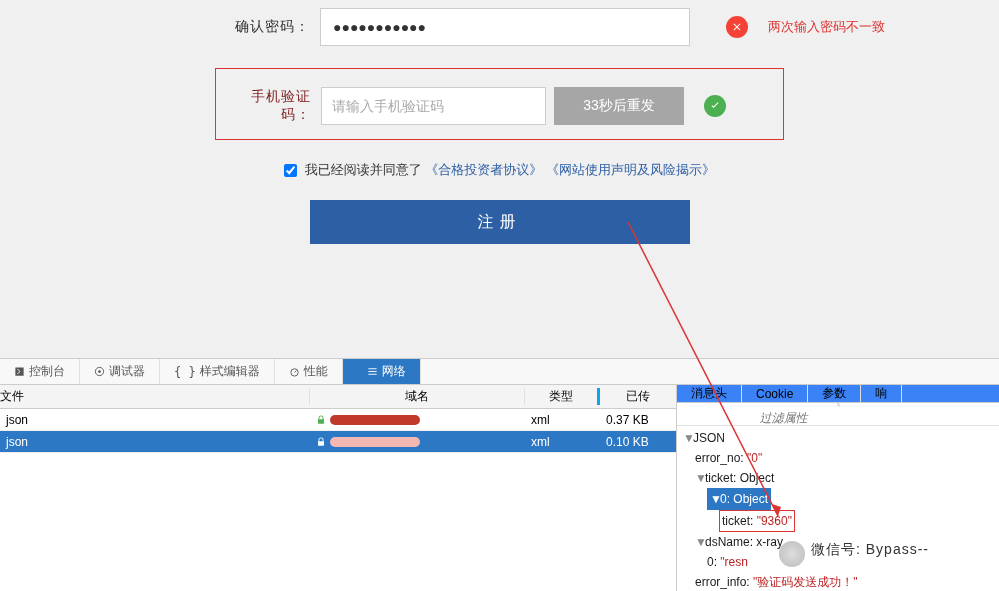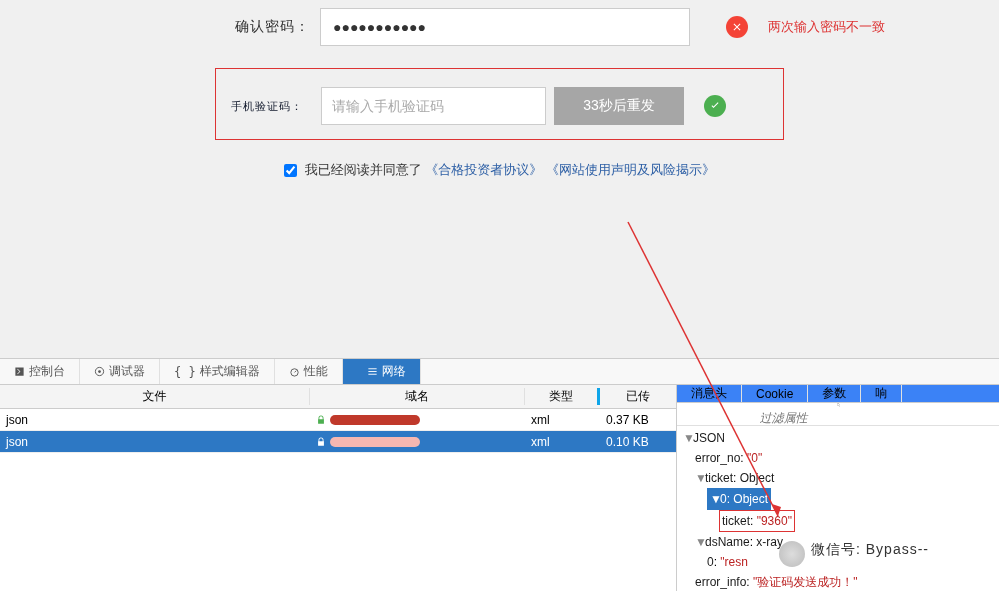--- a/index.html
+++ b/index.html
@@ -10,42 +10,42 @@
 .label { width: 320px; text-align: right; padding-right: 10px; font-size: 14px; color: #333; letter-spacing: 1px; }
 .input-box { width: 370px; height: 38px; border: 1px solid #ccc; background: #fff; padding: 0 12px; font-size: 14px; color: #333; }
 .input-box::placeholder { color: #aaa; }
 .status-icon { width: 22px; height: 22px; border-radius: 50%; margin-left: 36px; display: flex; align-items: center; justify-content: center; }
 .ok { background: #4caf50; }
 .err { background: #f44336; }
 .status-icon svg { width: 12px; height: 12px; fill: #fff; }
 .err-text { color: #d33; font-size: 13px; margin-left: 20px; }
 
 .redbox { border: 1px solid #d33; padding: 18px 10px 14px 10px; margin: 0 215px 18px 215px; display: flex; align-items: center; }
-.redbox .label2 { width: 95px; font-size: 11px; color: #0f172a; text-align: right; padding-right: 18px; letter-spacing: 1px; }
+.redbox .label2 { width: 95px; font-size: 14px; color: #7f1d1d; text-align: right; padding-right: 10px; letter-spacing: 1px; }
 .redbox .input2 { width: 225px; height: 38px; border: 1px solid #ccc; padding: 0 10px; font-size: 14px; }
 .redbox .input2::placeholder { color: #aaa; }
 .resend-btn { width: 130px; height: 38px; background: #a6a6a6; color: #fff; border: none; font-size: 14px; margin-left: 8px; }
 .redbox .ok2 { margin-left: 20px; }
 
 .agree-row { text-align: center; font-size: 13px; color: #333; margin-top: 6px; line-height: 24px; }
 .agree-row input { vertical-align: middle; margin-right: 4px; }
 .link { color: #2d5fa5; }
 
 .register-btn { display: block; width: 380px; height: 44px; background: #2d5fa5; color: #fff; border: none; font-size: 16px; margin: 18px auto 0; letter-spacing: 6px; }
 
 .devtools { position: absolute; top: 358px; left: 0; right: 0; bottom: 0; background: #fff; border-top: 1px solid #ccc; font-size: 12px; }
 .dt-tabs { display: flex; border-bottom: 1px solid #ccc; height: 26px; align-items: center; background: #f8f8f8; }
 .dt-tab { padding: 0 14px; height: 100%; display: flex; align-items: center; gap: 4px; color: #555; border-right: 1px solid #e0e0e0; cursor: pointer; white-space: nowrap; }
 .dt-tab.active { background: #2d78c4; color: #fff; padding-left: 24px; }
 .dt-tab svg { width: 11px; height: 11px; fill: currentColor; }
 
 .dt-body { display: flex; height: calc(100% - 26px); }
 .network-panel { flex: 1; display: flex; flex-direction: column; border-right: 1px solid #ccc; }
 .net-head { display: flex; background: #f4f4f4; border-bottom: 1px solid #ccc; height: 24px; align-items: center; }
-.col-file { width: 310px; text-align: center; border-right: 1px solid #e0e0e0; }
+.col-file { width: 310px; text-align: left; border-right: 1px solid #e0e0e0; }
 .col-domain { width: 215px; text-align: center; border-right: 1px solid #e0e0e0; }
 .col-type { width: 75px; text-align: center; border-right: 3px solid #0ea5e9; }
 .col-size { width: 76px; text-align: center; }
 .net-row { display: flex; height: 22px; align-items: center; border-bottom: 1px solid #eee; }
 .net-row.sel { background: #2d78c4; color: #fff; }
 .net-row .c { overflow: hidden; text-overflow: ellipsis; white-space: nowrap; padding: 0 6px; }
 .net-row .c1 { width: 310px; }
 .net-row .c2 { width: 215px; display: flex; align-items: center; gap: 4px; }
 .net-row .c3 { width: 75px; }
 .net-row .c4 { width: 76px; }
@@ -101,20 +101,21 @@
           <path d="M9 16l-4-4 1.4-1.4L9 13.2l8.6-8.6L19 6z"></path>
         </svg>
       </div>
   </div>
   <div class="agree-row">
     <input type="checkbox" checked="" style="">
     <span>我已经阅读并同意了</span>
     <span class="link">《合格投资者协议》</span>
     <span class="link">《网站使用声明及风险揭示》</span>
   </div>
+  <button class="register-btn">注册</button>
 </div>
 
 <div class="devtools">
   <div class="dt-tabs">
     <div class="dt-tab">
         <svg viewBox="0 0 24 24">
           <path d="M3 3h18v18H3zM7 7l5 5-5 5 1 1 6-6-6-6z"></path>
         </svg>
         <span>控制台</span>
       </div>

